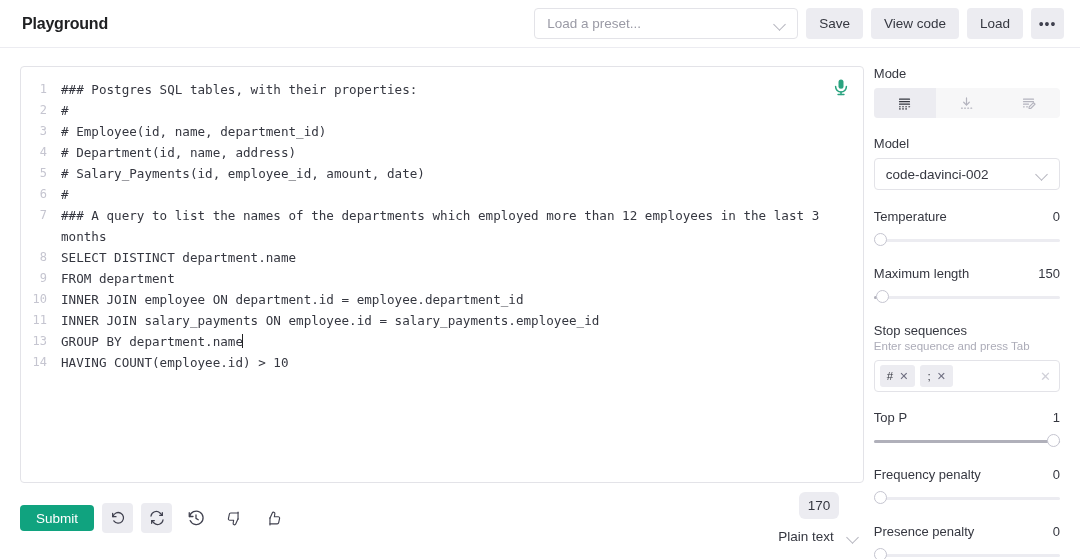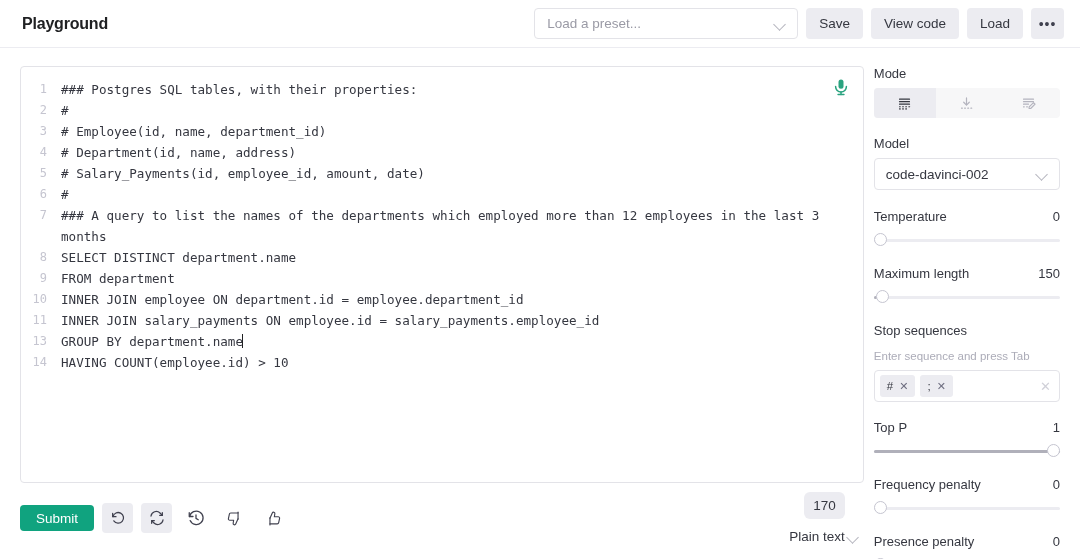--- a/index.html
+++ b/index.html
@@ -186,21 +186,21 @@
     background: #ececf1;
     border-radius: 6px;
     height: 27px;
     min-width: 38px;
     display: flex; align-items: center; justify-content: center;
     padding: 0 9px;
     font-size: 13.5px;
     color: #353740;
   }
   .format-sel {
-    display: flex; align-items: center; gap: 1px;
+    display: flex; align-items: center; gap: 12px;
     font-size: 13.5px; color: #353740;
     cursor: pointer;
   }
 
   
   .sidebar {
     width: 208px;
     padding: 0 20px 0 0;
     margin-left: 10px;
   }
@@ -261,21 +261,21 @@
   }
   .knob {
     position: absolute;
     top: 0;
     width: 13px; height: 13px;
     border-radius: 50%;
     background: #fff;
     border: 1.3px solid #c5c5d0;
   }
 
-  .stop-head { font-size: 13px; color: #353740; margin-bottom: 12px; }
+  .stop-head { font-size: 13px; color: #353740; margin-bottom: 2px; }
   .stop-sub { font-size: 11.5px; color: #acacb8; margin-bottom: 8px; }
   .stop-box {
     border: 1px solid #e3e3e8;
     border-radius: 4px;
     height: 32px;
     display: flex;
     align-items: center;
     padding: 0 8px 0 5px;
     gap: 5px;
     background: #fff;

